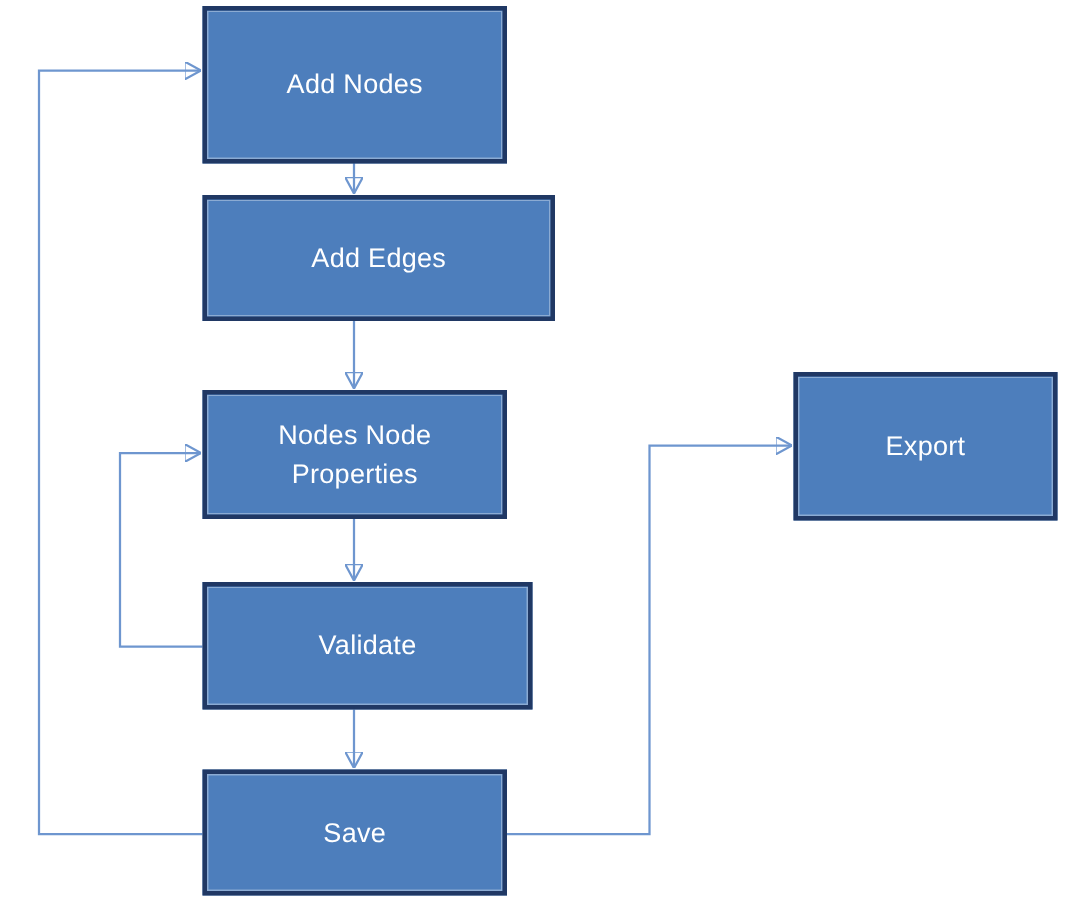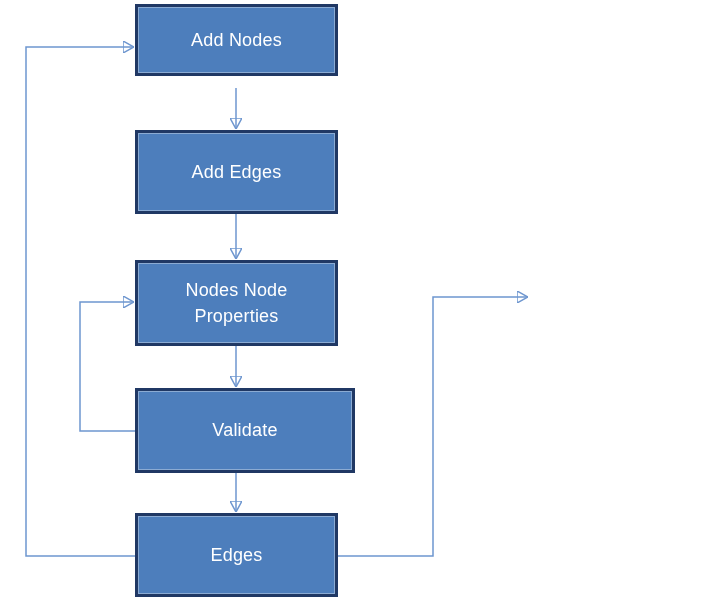--- a/index.html
+++ b/index.html
@@ -44,22 +44,22 @@
     justify-content:center;
     text-align:center;
   }
   .node .label{
     color:var(--node-text);
     font-size:18px;
     line-height:1.45;
     white-space:pre-line;
     letter-spacing:0.2px;
   }
-  #n-add-nodes {left:135px; top:4px;   width:203px; height:72px;}
-  #n-add-edges {left:135px; top:130px; width:203px; height:84px;}
+  #n-add-nodes {left:135px; top:4px;   width:203px; height:105px;}
+  #n-add-edges {left:135px; top:130px; width:235px; height:84px;}
   #n-modify    {left:135px; top:260px; width:203px; height:86px;}
   #n-validate  {left:135px; top:388px; width:220px; height:85px;}
   #n-save      {left:135px; top:513px; width:203px; height:84px;}
   #n-export    {left:529px; top:248px; width:176px; height:99px;}
 </style>
 </head>
 <body>
 
 <div class="canvas">
 
@@ -89,17 +89,20 @@
   <div class="node" id="n-modify">
     <span class="label">Nodes Node
 Properties</span>
   </div>
 
   <div class="node" id="n-validate">
     <span class="label">Validate</span>
   </div>
 
   <div class="node" id="n-save">
-    <span class="label">Edges</span>
+    <span class="label">Save</span>
   </div>
 
+  <div class="node" id="n-export">
+    <span class="label">Export</span>
+  </div>
 
 </div>
 
 </body></html>

